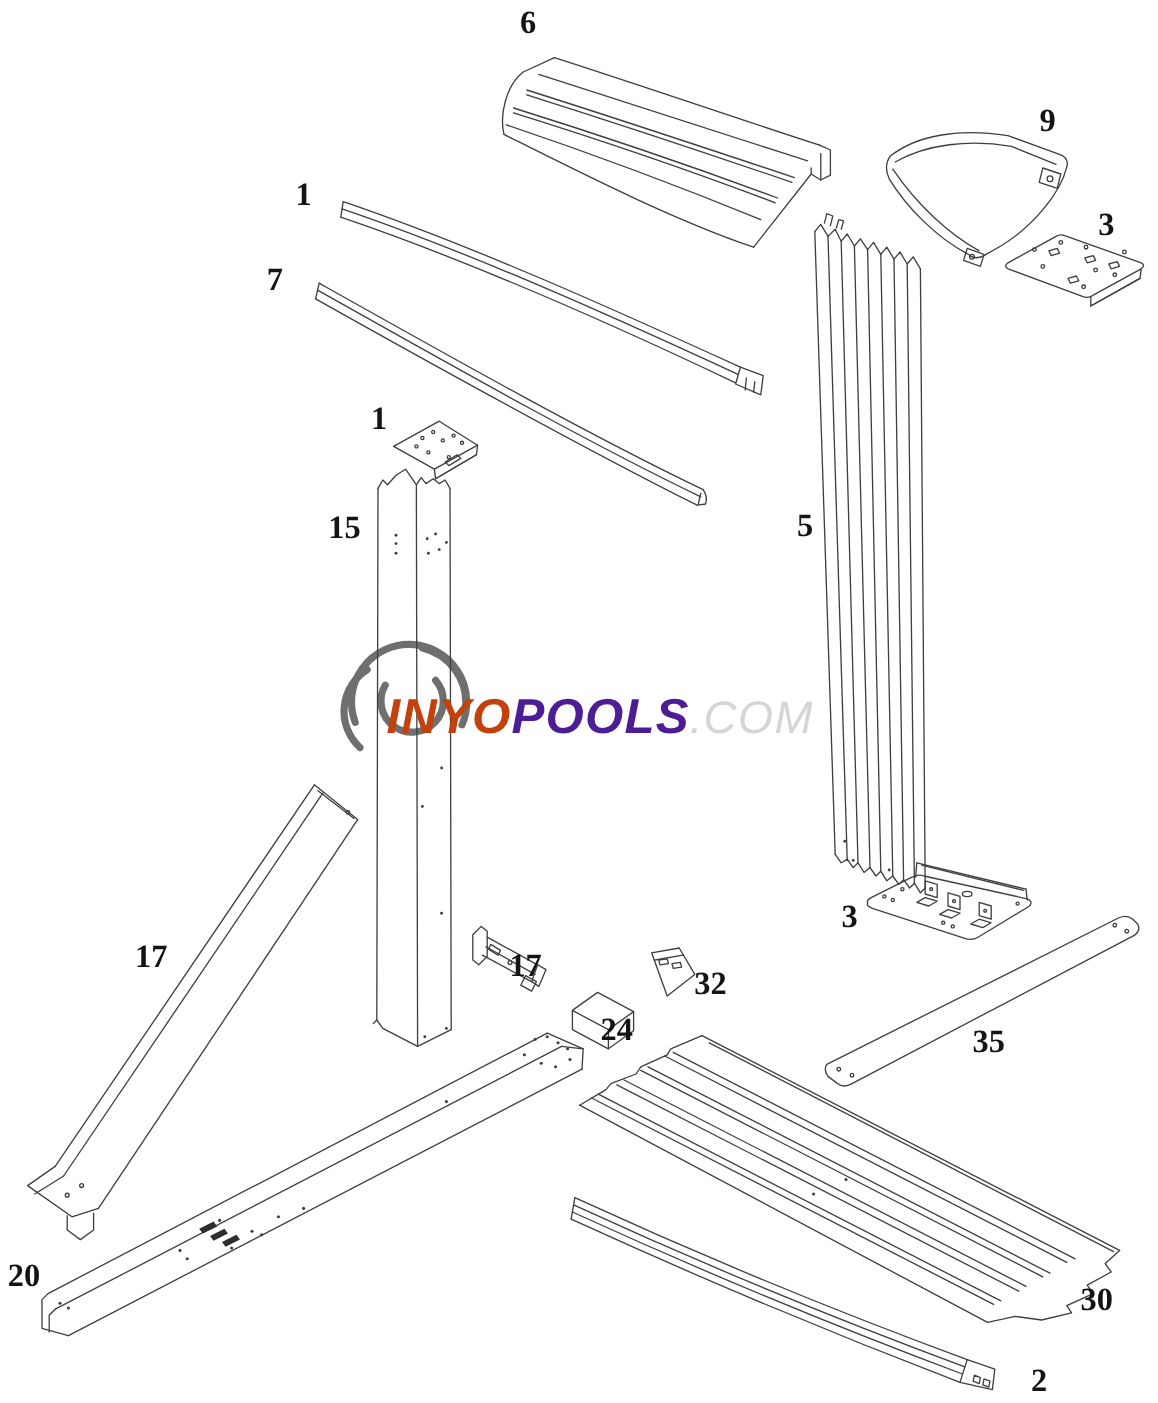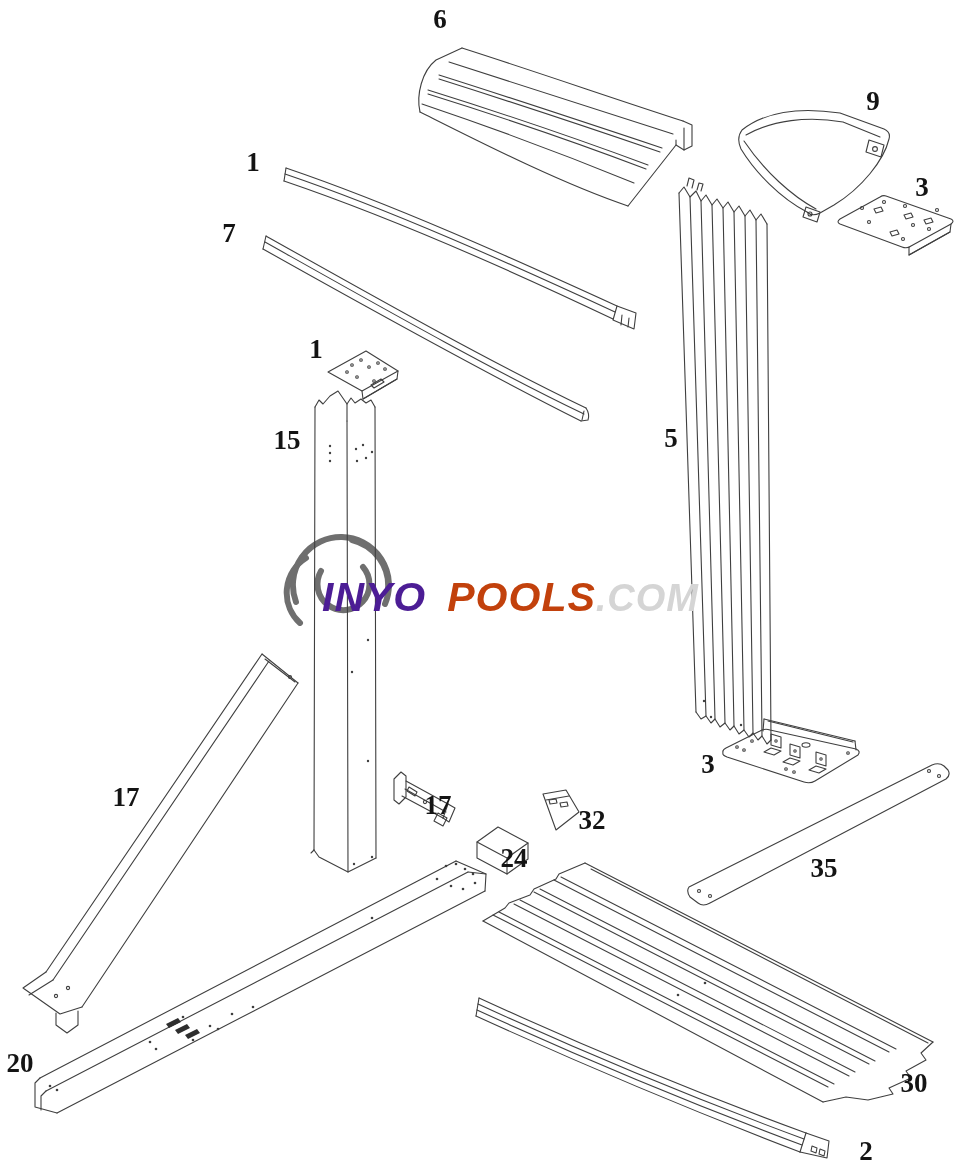--- a/index.html
+++ b/index.html
@@ -9,23 +9,23 @@
   .art path,.art circle,.art ellipse,.art polyline{stroke:#3f3f3f;stroke-width:1.1;fill:none;
           stroke-linecap:round;stroke-linejoin:round;}
   .art .dot{fill:#3f3f3f;stroke:none;}
   .art .slot{fill:#2e2e2e;stroke:none;}
   .art .swirl path{stroke-width:6;stroke-linecap:round;}
   .part-label{position:absolute;transform:translate(-50%,-50%);font-weight:bold;
           font-size:27px;color:#141414;white-space:nowrap;}
   .watermark{position:absolute;left:322px;top:574px;height:46px;line-height:46px;
           font-family:"Liberation Sans",sans-serif;font-style:italic;font-weight:bold;
           font-size:41px;letter-spacing:1px;white-space:nowrap;user-select:none;}
-  .wm-red{color:#4c1d95;}
-  .wm-pink{color:#c2410c;margin-left:21px;}
-  .wm-gray{color:#d5d5d5;font-weight:700;font-size:38px;}
+  .wm-red{color:#c2410c;}
+  .wm-pink{color:#4c1d95;}
+  .wm-gray{color:#d5d5d5;font-weight:400;font-size:38px;}
 </style>
 </head>
 <body>
 
 <div class="canvas">
 
   <svg class="art" width="965" height="1169" viewBox="0 0 965 1169">
 
     <g class="swirl" opacity="0.75">
       <path d="M296,602 A48,48 0 1 1 385,604" stroke="#d2e1f5"></path>

